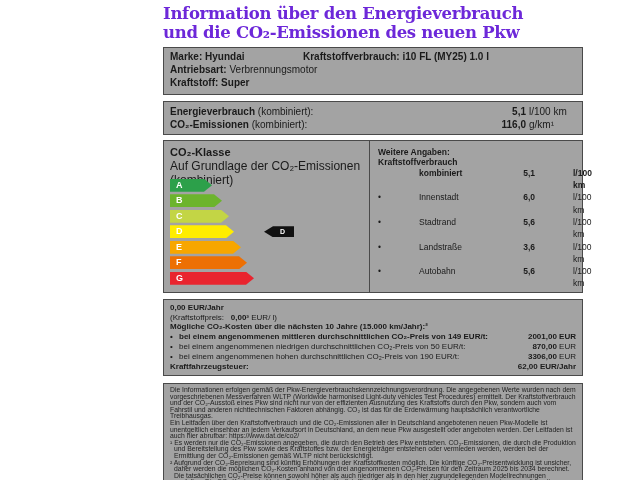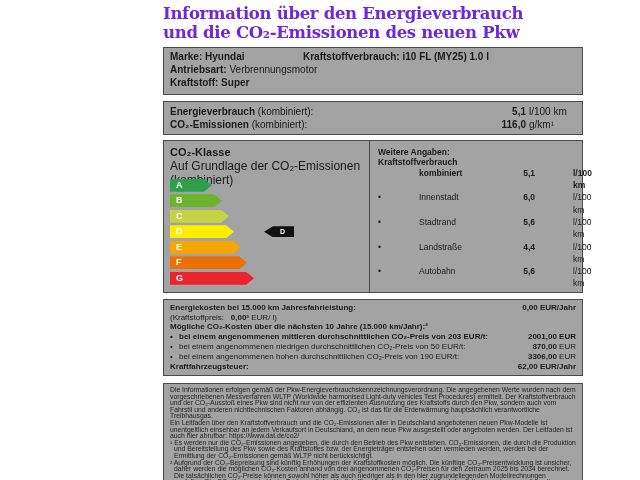--- a/index.html
+++ b/index.html
@@ -164,46 +164,45 @@
       </div>
       <div class="wrow">
         <span>•</span>
         <span>Stadtrand</span>
         <span class="wval">5,6</span>
         <span class="wunit">l/100 km</span>
       </div>
       <div class="wrow">
         <span>•</span>
         <span>Landstraße</span>
-        <span class="wval">4,4</span>
+        <span class="wval">3,6</span>
         <span class="wunit">l/100 km</span>
       </div>
       <div class="wrow">
         <span>•</span>
         <span>Autobahn</span>
         <span class="wval">5,6</span>
         <span class="wunit">l/100 km</span>
       </div>
     </div>
   </div>
 
   <div class="box costs">
     <div class="costrow">
-      <span class="lbl b">Energiekosten bei 15.000 km Jahresfahrleistung:</span>
       <span class="val b">0,00 EUR/Jahr</span>
     </div>
     <div class="costrow">
       <span class="lbl"><span>(Kraftstoffpreis:</span>&nbsp;&nbsp;&nbsp;<span class="b">0,00³</span>&nbsp;<span>EUR/ l)</span></span>
     </div>
     <div class="costrow">
       <span class="lbl b">Mögliche CO₂-Kosten über die nächsten 10 Jahre (15.000 km/Jahr):²</span>
     </div>
     <div class="costrow b">
       <span class="bullet">•</span>
-      <span class="lbl">bei einem angenommenen mittleren durchschnittlichen CO₂-Preis von  203  EUR/t:</span>
+      <span class="lbl">bei einem angenommenen mittleren durchschnittlichen CO₂-Preis von  149  EUR/t:</span>
       <span class="val">2001,00 EUR</span>
     </div>
     <div class="costrow">
       <span class="bullet">•</span>
       <span class="lbl">bei einem angenommenen niedrigen durchschnittlichen CO₂-Preis von  50  EUR/t:</span>
       <span class="val"><span class="b">870,00</span><span> EUR</span></span>
     </div>
     <div class="costrow">
       <span class="bullet">•</span>
       <span class="lbl">bei einem angenommenen hohen durchschnittlichen CO₂-Preis von  190  EUR/t:</span>

